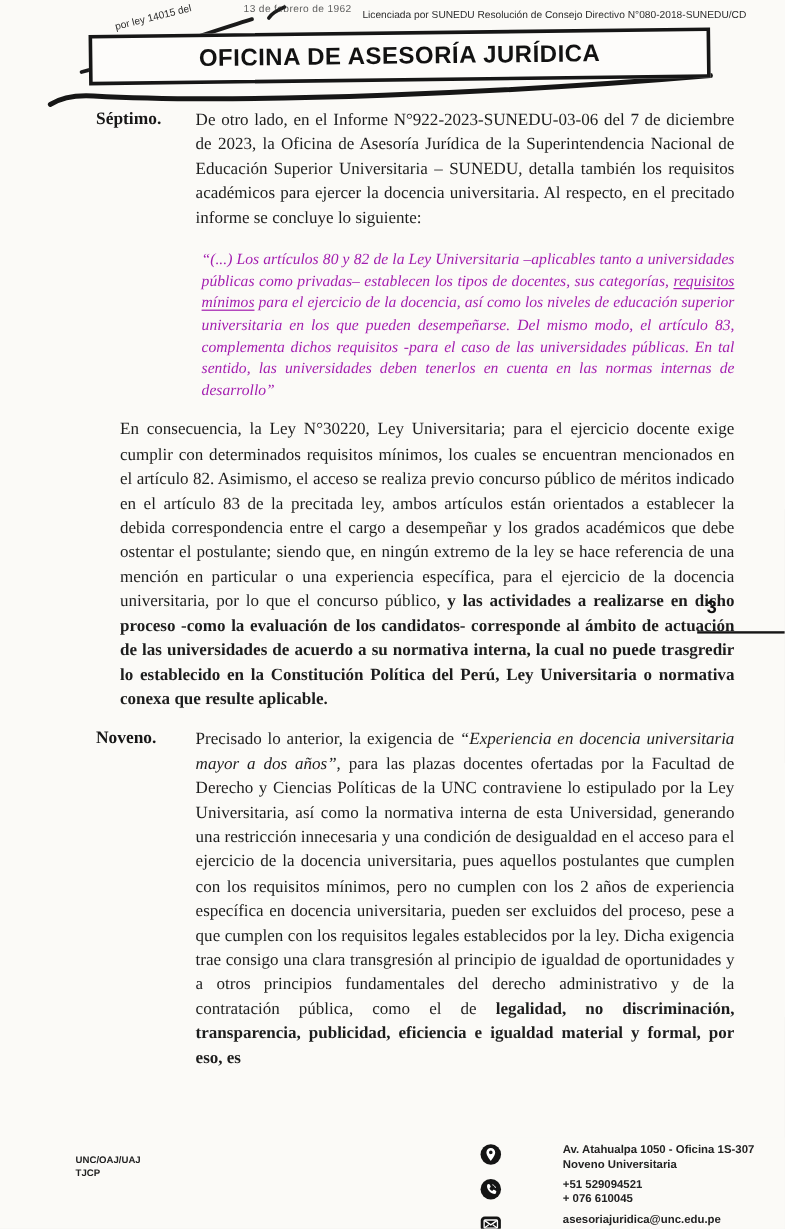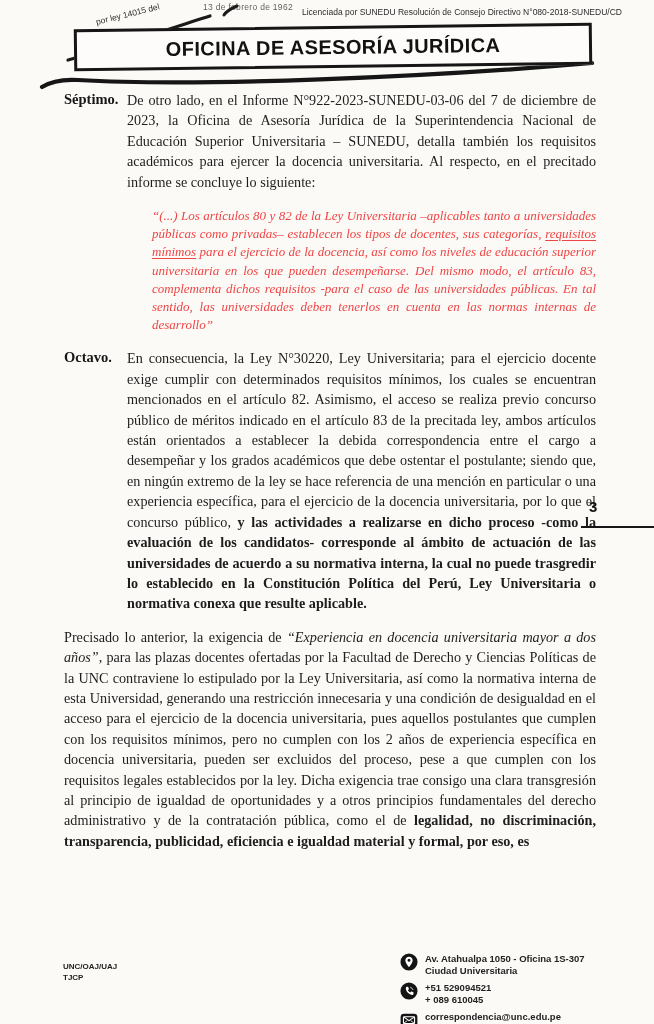--- a/index.html
+++ b/index.html
@@ -20,40 +20,40 @@
     position:absolute;left:74px;top:26px;width:512px;height:36px;
     border:3px solid #161616;background:#fdfcfa;
     display:flex;align-items:center;justify-content:center;
     transform:rotate(-0.7deg);
   }
   .title-box span{
     font-family:"Liberation Sans", sans-serif;font-size:20px;font-weight:700;
     letter-spacing:.4px;color:#121212;white-space:nowrap;
   }
   
-  .content{position:absolute;left:64px;top:90px;width:532px;}
+  .content{position:absolute;left:80px;top:90px;width:532px;}
   .para{display:flex;margin:0 0 13px 0;}
   .plabel{flex:0 0 63px;font-weight:700;font-size:14.5px;color:#171717;padding-top:1px;}
-  .ptext{flex:1;text-align:justify;font-size:14.2px;line-height:20.4px;}
+  .ptext{flex:1;text-align:justify;font-size:14.2px;line-height:20.4px;margin-left:20px;}
   .quote{margin:15px 0 14px 88px;width:444px;text-align:justify;
-    font-size:13px;line-height:18.2px;color:#ef4444;}
+    font-size:13px;line-height:18.2px;color:#a21caf;}
   .b{font-weight:700;}
   .i{font-style:italic;}
   .u{text-decoration:underline;text-underline-offset:2px;}
   
   .pagenum{position:absolute;left:589px;top:498px;font-family:"Liberation Sans",sans-serif;
     font-size:15px;font-weight:700;color:#111;}
   .pagenum-rule{position:absolute;left:581px;top:526px;width:73px;height:0;
     border-top:2.5px solid #161616;}
   
   .codes{position:absolute;left:63px;top:961px;font-family:"Liberation Sans",sans-serif;
     font-size:8px;font-weight:700;line-height:11px;color:#222;}
   .contact{position:absolute;left:400px;top:948px;width:254px;background:#fbfaf7;
     font-family:"Liberation Sans",sans-serif;color:#232323;padding-top:4px;}
-  .crow{display:flex;align-items:flex-start;margin-bottom:4px;}
+  .crow{display:flex;align-items:flex-start;margin-bottom:4px;gap:44px;}
   .cicon{flex:0 0 18px;height:18px;margin-right:7px;margin-top:1px;}
   .ctext{font-size:9.5px;font-weight:700;line-height:12px;padding-top:1px;}
 </style>
 </head>
 <body>
 
 <div class="page">
 
   <svg class="strokes" width="654" height="100" viewBox="0 0 654 100">
     <path d="M237 6 C230 9 226 12 224 15" stroke="#1a1a1a" stroke-width="3" fill="none" stroke-linecap="round"></path>
@@ -76,25 +76,25 @@
     <section class="para">
       <div class="plabel">Séptimo.</div>
       <div class="ptext"><span class="">De otro lado, en el Informe N°922-2023-SUNEDU-03-06 del 7 de diciembre de 2023, la Oficina de Asesoría Jurídica de la Superintendencia Nacional de Educación Superior Universitaria – SUNEDU, detalla también los requisitos académicos para ejercer la docencia universitaria. Al respecto, en el precitado informe se concluye lo siguiente:</span></div>
     </section>
 
     <blockquote class="quote">
       <div><span class="i ">“(...) Los artículos 80 y 82 de la Ley Universitaria –aplicables tanto a universidades públicas como privadas– establecen los tipos de docentes, sus categorías, </span><span class="i u">requisitos mínimos</span><span class="i "> para el ejercicio de la docencia, así como los niveles de educación superior universitaria en los que pueden desempeñarse. Del mismo modo, el artículo 83, complementa dichos requisitos -para el caso de las universidades públicas. En tal sentido, las universidades deben tenerlos en cuenta en las normas internas de desarrollo”</span></div>
     </blockquote>
 
     <section class="para">
-      <div class="plabel">Octavo.</div>
       <div class="ptext"><span class="">En consecuencia, la Ley N°30220, Ley Universitaria; para el ejercicio docente exige cumplir con determinados requisitos mínimos, los cuales se encuentran mencionados en el artículo 82. Asimismo, el acceso se realiza previo concurso público de méritos indicado en el artículo 83 de la precitada ley, ambos artículos están orientados a establecer la debida correspondencia entre el cargo a desempeñar y los grados académicos que debe ostentar el postulante; siendo que, en ningún extremo de la ley se hace referencia de una mención en particular o una experiencia específica, para el ejercicio de la docencia universitaria, por lo que el concurso público, </span><span class="b ">y las actividades a realizarse en dicho proceso -como la evaluación de los candidatos- corresponde al ámbito de actuación de las universidades de acuerdo a su normativa interna, la cual no puede trasgredir lo establecido en la Constitución Política del Perú, Ley Universitaria o normativa conexa que resulte aplicable.</span></div>
     </section>
 
     <section class="para">
+      <div class="plabel">Noveno.</div>
       <div class="ptext"><span class="">Precisado lo anterior, la exigencia de </span><span class="i ">“Experiencia en docencia universitaria mayor a dos años”</span><span class="">, para las plazas docentes ofertadas por la Facultad de Derecho y Ciencias Políticas de la UNC contraviene lo estipulado por la Ley Universitaria, así como la normativa interna de esta Universidad, generando una restricción innecesaria y una condición de desigualdad en el acceso para el ejercicio de la docencia universitaria, pues aquellos postulantes que cumplen con los requisitos mínimos, pero no cumplen con los 2 años de experiencia específica en docencia universitaria, pueden ser excluidos del proceso, pese a que cumplen con los requisitos legales establecidos por la ley. Dicha exigencia trae consigo una clara transgresión al principio de igualdad de oportunidades y a otros principios fundamentales del derecho administrativo y de la contratación pública, como el de </span><span class="b ">legalidad, no discriminación, transparencia, publicidad, eficiencia e igualdad material y formal, por eso, es</span></div>
     </section>
 
   </main>
 
   <div class="pagenum">3</div>
   <div class="pagenum-rule"></div>
 
   <div class="codes">
     <div>UNC/OAJ/UAJ</div>
@@ -103,43 +103,43 @@
 
   <div class="contact">
 
     <div class="crow">
       <svg class="cicon" viewBox="0 0 24 24">
         <circle cx="12" cy="12" r="11.4" fill="#141414"></circle>
         <path d="M12 4.9c-2.7 0-4.9 2.2-4.9 4.9 0 3.6 4.9 9.3 4.9 9.3s4.9-5.7 4.9-9.3c0-2.7-2.2-4.9-4.9-4.9zm0 6.9a2 2 0 1 1 .001-4.001A2 2 0 0 1 12 11.8z" fill="#fff"></path>
       </svg>
       <div class="ctext">
         <div>Av. Atahualpa 1050 - Oficina 1S-307</div>
-        <div>Ciudad Universitaria</div>
+        <div>Noveno Universitaria</div>
       </div>
     </div>
 
     <div class="crow">
       <svg class="cicon" viewBox="0 0 24 24">
         <circle cx="12" cy="12" r="11.4" fill="#141414"></circle>
         <path d="M7.9 6.8l1.8-.5c.45-.12.92.1 1.12.52l.95 2c.17.37.08.8-.23 1.08l-1 .94c.58 1.37 1.68 2.47 3.05 3.05l.94-1c.28-.3.71-.4 1.08-.23l2 .95c.42.2.64.67.52 1.12l-.5 1.8c-.13.47-.57.8-1.06.77-4.6-.25-8.6-4.25-8.85-8.85-.03-.49.3-.93.77-1.06z" fill="#fff"></path>
         <path d="M14.2 7.2c1.4.5 2.4 1.5 2.9 2.9" stroke="#fff" stroke-width="1.1" fill="none" stroke-linecap="round"></path>
       </svg>
       <div class="ctext">
         <div>+51 529094521</div>
-        <div>+ 089 610045</div>
+        <div>+ 076 610045</div>
       </div>
     </div>
 
     <div class="crow">
       <svg class="cicon" viewBox="0 0 24 24">
         <rect x="0.8" y="3.6" width="22.4" height="17" rx="4.6" fill="#141414"></rect>
         <rect x="4.6" y="7.6" width="14.8" height="9" rx="1" fill="none" stroke="#fff" stroke-width="1.5"></rect>
         <path d="M5.2 8.2l6.8 4.7 6.8-4.7" fill="none" stroke="#fff" stroke-width="1.5"></path>
         <path d="M5.2 16.2l4.6-3.4M18.8 16.2l-4.6-3.4" fill="none" stroke="#fff" stroke-width="1.2"></path>
       </svg>
       <div class="ctext">
-        <div>correspondencia@unc.edu.pe</div>
+        <div>asesoriajuridica@unc.edu.pe</div>
       </div>
     </div>
 
   </div>
 
 </div>
 
 </body></html>

